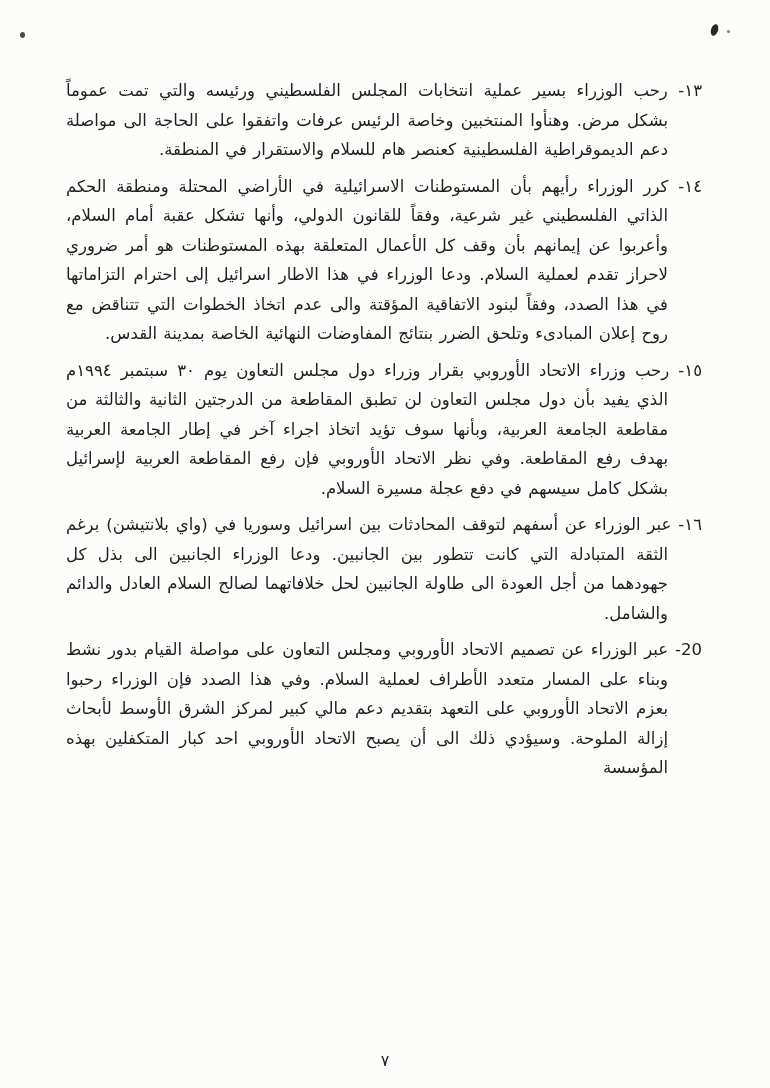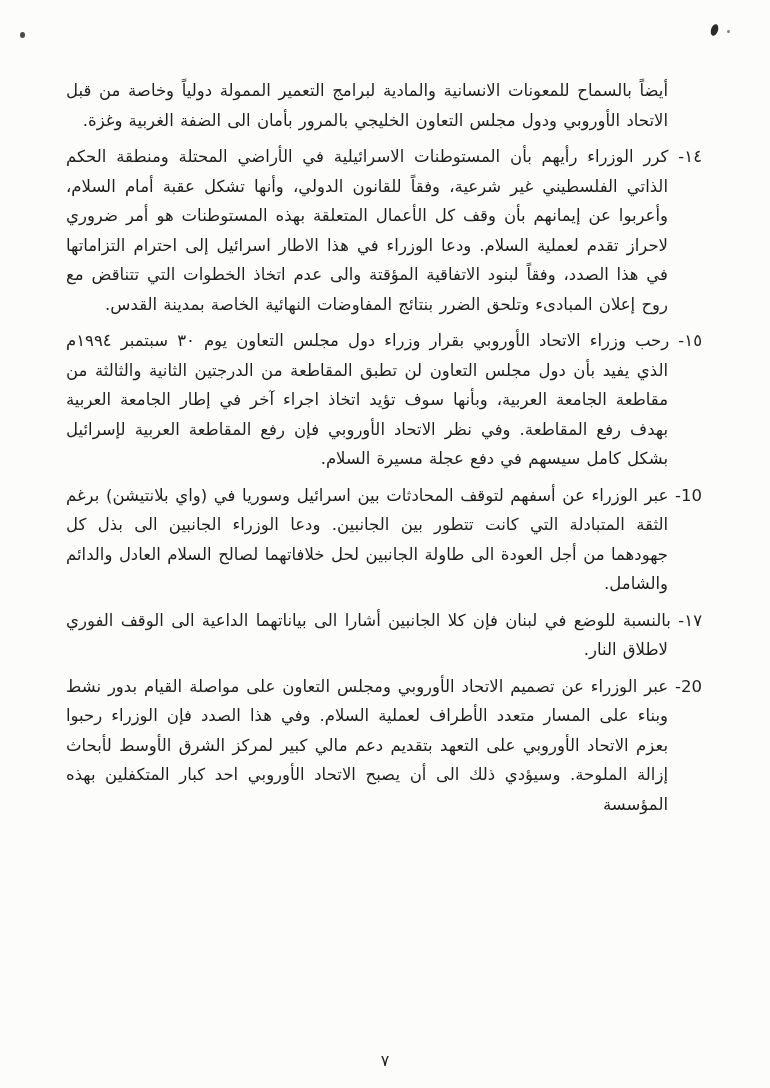--- a/index.html
+++ b/index.html
@@ -65,30 +65,29 @@
 <body>
 
 <div class="page">
 
   <div class="artifact a1"></div>
   <div class="artifact a2"></div>
   <div class="artifact a3"></div>
 
   <div class="text-block">
 
-    <p class="para continuation"><span>أيضاً بالسماح للمعونات الانسانية والمادية لبرامج التعمير الممولة دولياً وخاصة من قبل الاتحاد الأوروبي ودول مجلس التعاون الخليجي بالمرور بأمان الى الضفة الغربية وغزة.</span></p>
 
+    <p class="para numbered"><span class="num">١٣-</span> <span>رحب الوزراء بسير عملية انتخابات المجلس الفلسطيني ورئيسه والتي تمت عموماً بشكل مرض. وهنأوا المنتخبين وخاصة الرئيس عرفات واتفقوا على الحاجة الى مواصلة دعم الديموقراطية الفلسطينية كعنصر هام للسلام والاستقرار في المنطقة.</span></p>
 
     <p class="para numbered"><span class="num">١٤-</span> <span>كرر الوزراء رأيهم بأن المستوطنات الاسرائيلية في الأراضي المحتلة ومنطقة الحكم الذاتي الفلسطيني غير شرعية، وفقاً للقانون الدولي، وأنها تشكل عقبة أمام السلام، وأعربوا عن إيمانهم بأن وقف كل الأعمال المتعلقة بهذه المستوطنات هو أمر ضروري لاحراز تقدم لعملية السلام. ودعا الوزراء في هذا الاطار اسرائيل إلى احترام التزاماتها في هذا الصدد، وفقاً لبنود الاتفاقية المؤقتة والى عدم اتخاذ الخطوات التي تتناقض مع روح إعلان المبادىء وتلحق الضرر بنتائج المفاوضات النهائية الخاصة بمدينة القدس.</span></p>
 
     <p class="para numbered"><span class="num">١٥-</span> <span>رحب وزراء الاتحاد الأوروبي بقرار وزراء دول مجلس التعاون يوم ٣٠ سبتمبر ١٩٩٤م الذي يفيد بأن دول مجلس التعاون لن تطبق المقاطعة من الدرجتين الثانية والثالثة من مقاطعة الجامعة العربية، وبأنها سوف تؤيد اتخاذ اجراء آخر في إطار الجامعة العربية بهدف رفع المقاطعة. وفي نظر الاتحاد الأوروبي فإن رفع المقاطعة العربية لإسرائيل بشكل كامل سيسهم في دفع عجلة مسيرة السلام.</span></p>
 
-    <p class="para numbered"><span class="num">10-</span> <span>عبر الوزراء عن أسفهم لتوقف المحادثات بين اسرائيل وسوريا في (واي بلانتيشن) برغم الثقة المتبادلة التي كانت تتطور بين الجانبين. ودعا الوزراء الجانبين الى بذل كل جهودهما من أجل العودة الى طاولة الجانبين لحل خلافاتهما لصالح السلام العادل والدائم والشامل.</span></p>
+    <p class="para numbered"><span class="num">١٦-</span> <span>عبر الوزراء عن أسفهم لتوقف المحادثات بين اسرائيل وسوريا في (واي بلانتيشن) برغم الثقة المتبادلة التي كانت تتطور بين الجانبين. ودعا الوزراء الجانبين الى بذل كل جهودهما من أجل العودة الى طاولة الجانبين لحل خلافاتهما لصالح السلام العادل والدائم والشامل.</span></p>
 
-    <p class="para numbered"><span class="num">١٧-</span> <span>بالنسبة للوضع في لبنان فإن كلا الجانبين أشارا الى بياناتهما الداعية الى الوقف الفوري لاطلاق النار.</span></p>
 
     <p class="para numbered"><span class="num">20-</span> <span>عبر الوزراء عن تصميم الاتحاد الأوروبي ومجلس التعاون على مواصلة القيام بدور نشط وبناء على المسار متعدد الأطراف لعملية السلام. وفي هذا الصدد فإن الوزراء رحبوا بعزم الاتحاد الأوروبي على التعهد بتقديم دعم مالي كبير لمركز الشرق الأوسط لأبحاث إزالة الملوحة. وسيؤدي ذلك الى أن يصبح الاتحاد الأوروبي احد كبار المتكفلين بهذه المؤسسة</span></p>
 
   </div>
 
   <div class="page-number">٧</div>
 
 </div>
 
 </body></html>

